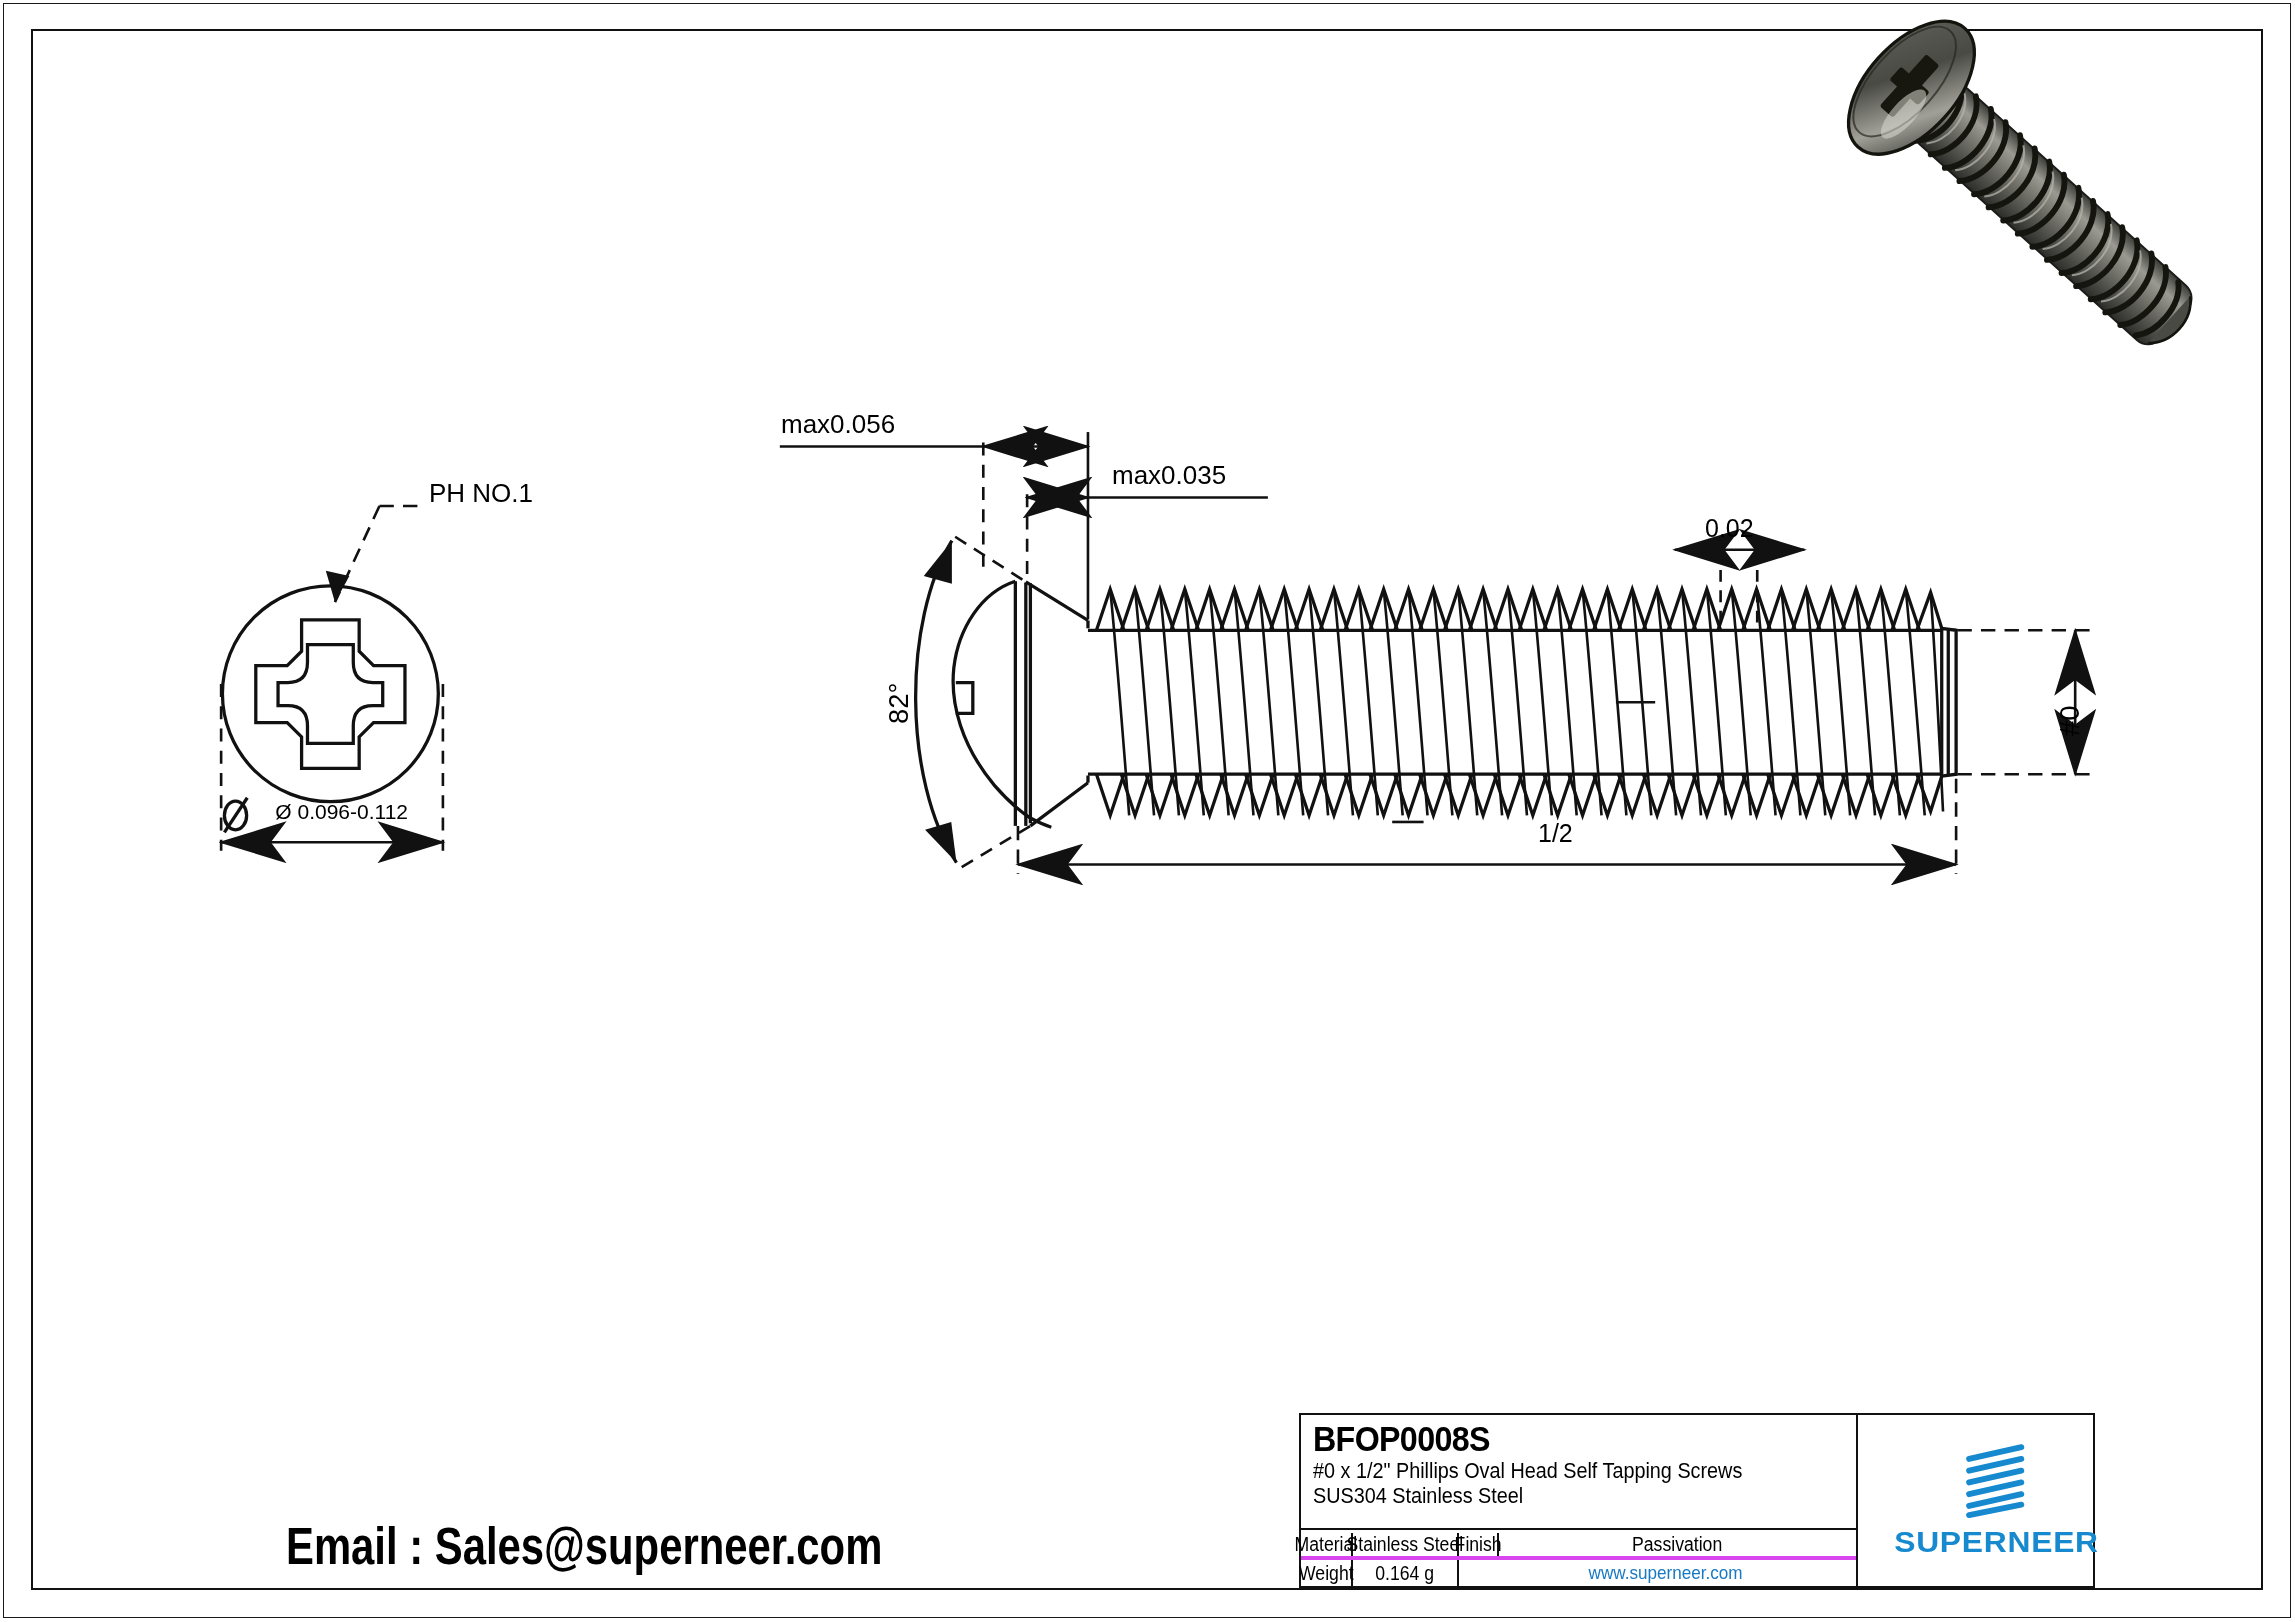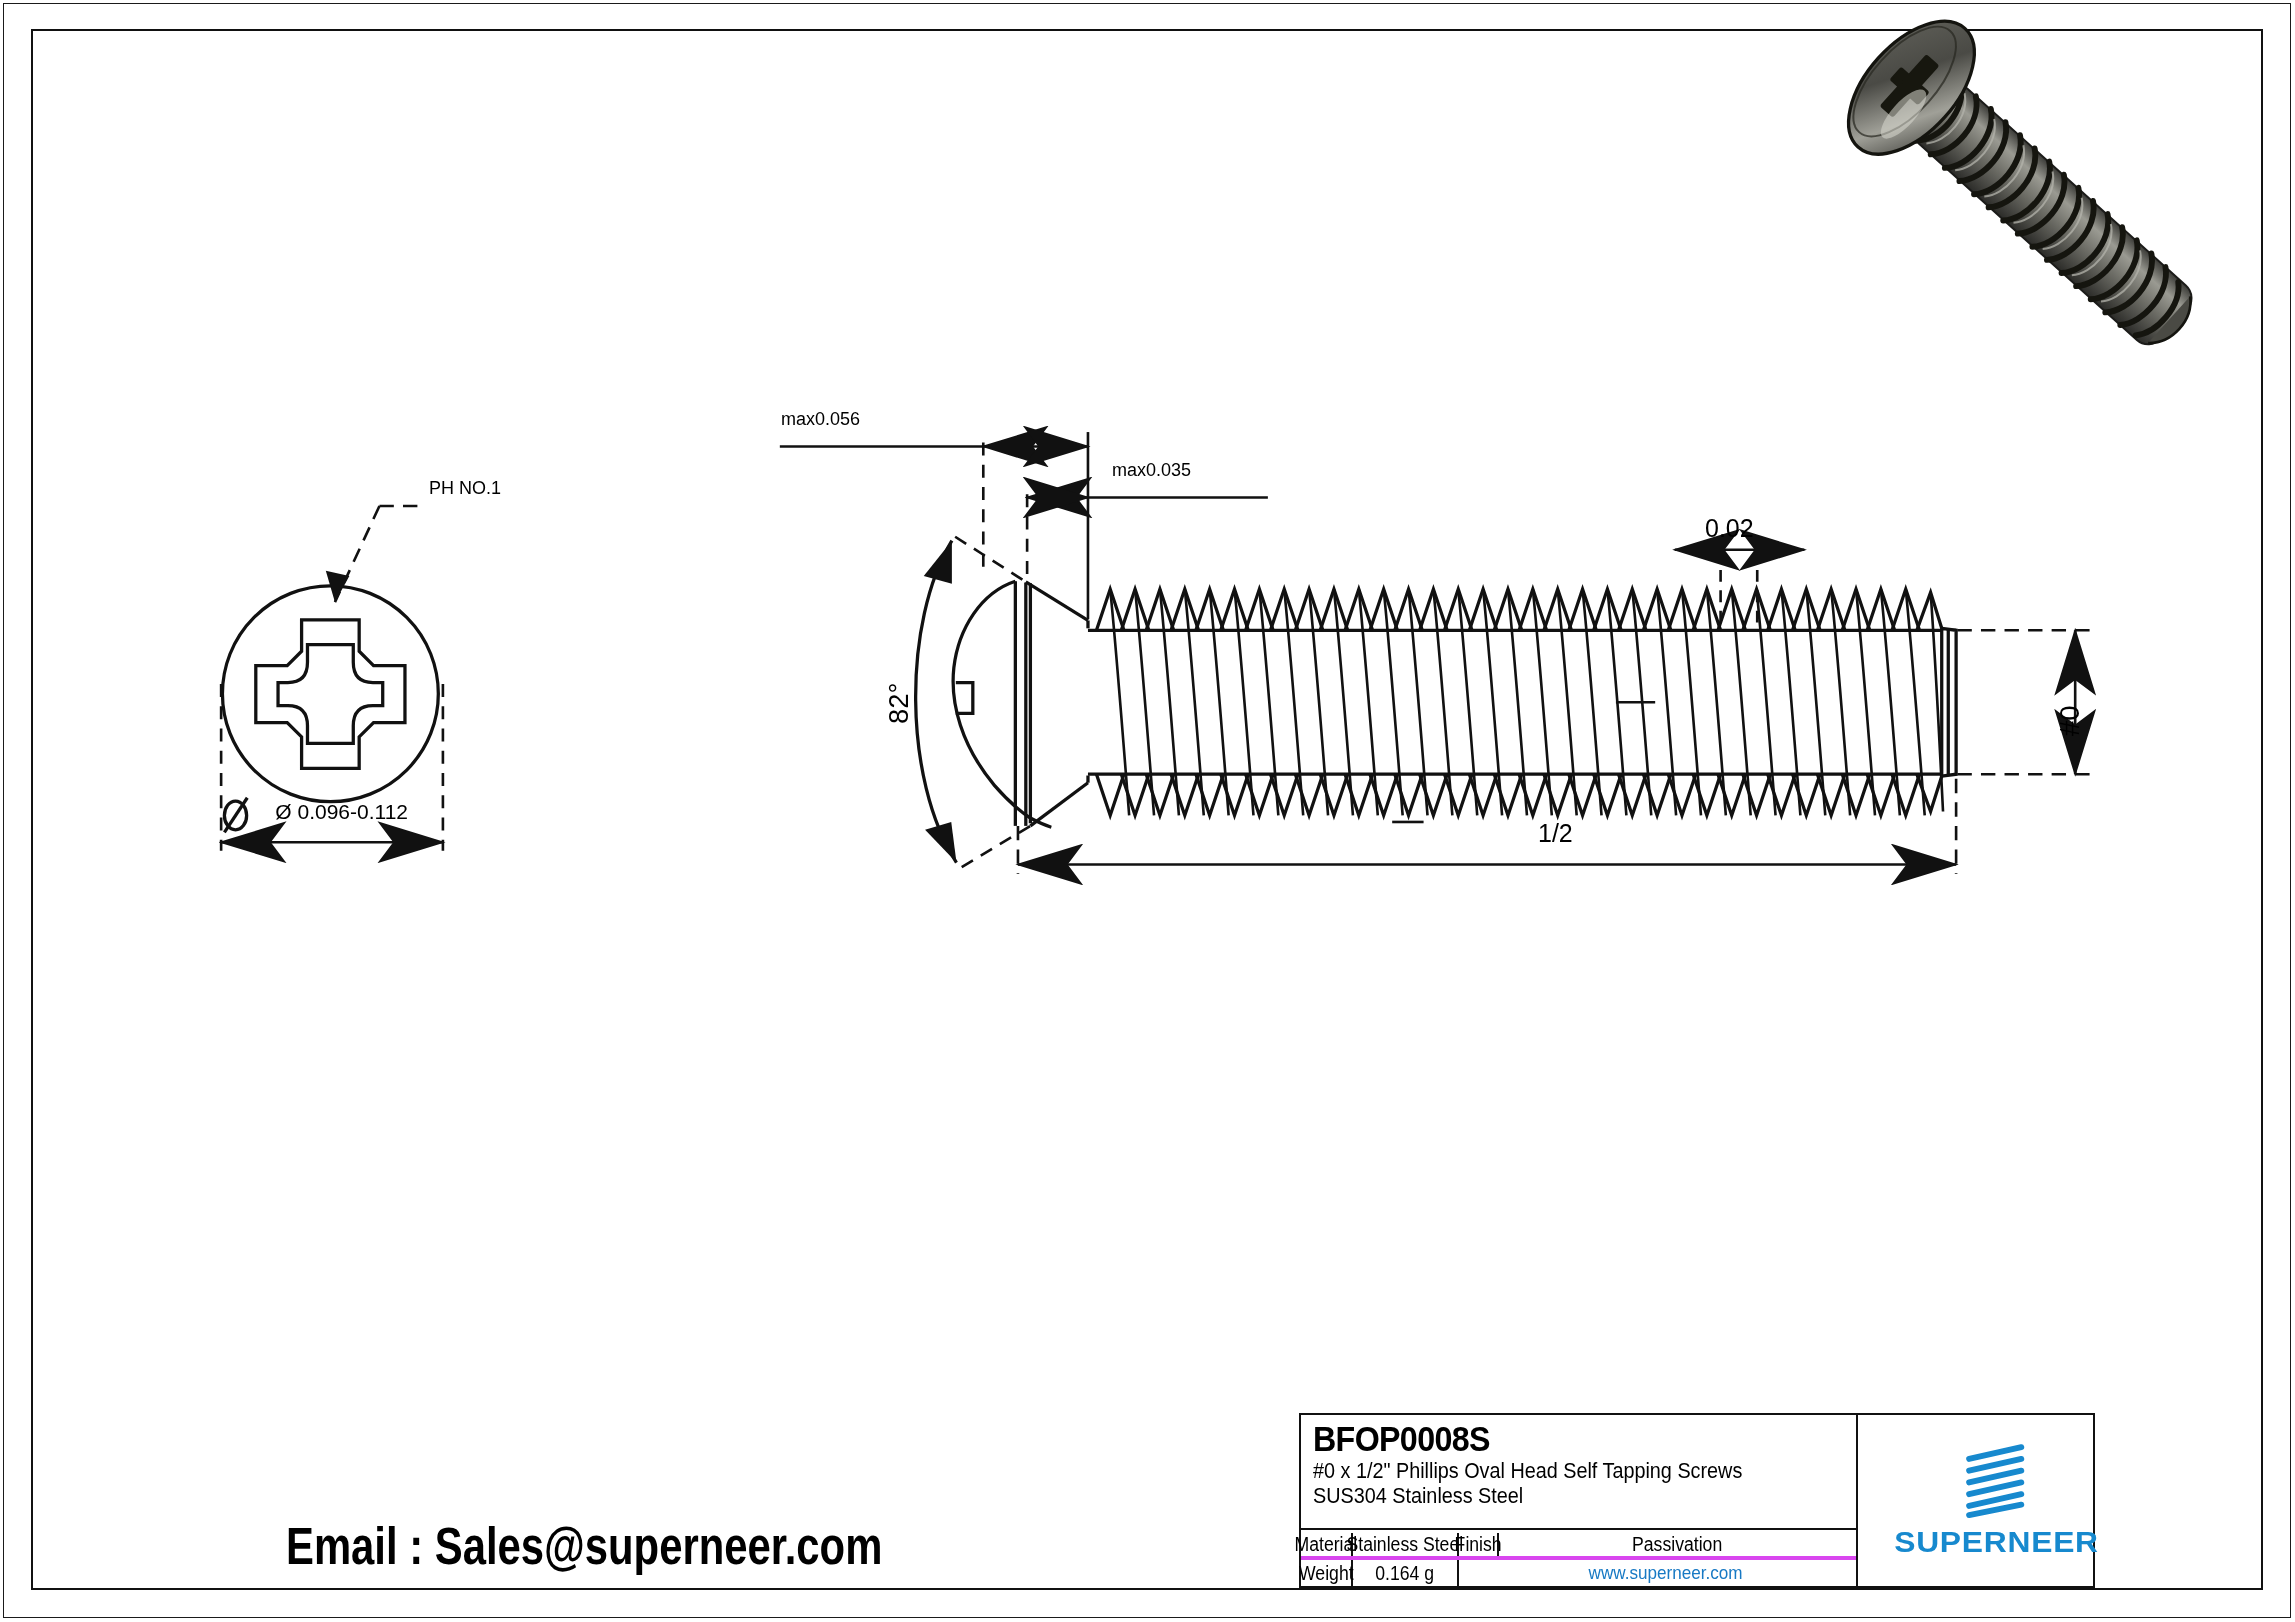--- a/index.html
+++ b/index.html
@@ -53,21 +53,21 @@
              transform:scaleX(1.06);transform-origin:center;}
 
   
   #email-line{position:absolute;left:286px;top:1517px;
               font-family:"Liberation Sans Narrow","Liberation Sans",sans-serif;
               font-size:51px;font-weight:bold;white-space:nowrap;
               transform:scaleX(0.82);transform-origin:left top;}
 
   
   .note{position:absolute;font-family:"Liberation Sans","DejaVu Sans",sans-serif;
-        font-size:18px;white-space:nowrap;letter-spacing:0px;}
+        font-size:26px;white-space:nowrap;letter-spacing:0px;}
   .note.small{font-size:25px;}
   .rot90{transform:rotate(-90deg);transform-origin:left top;}
 </style>
 </head>
 <body>
 
 <div id="sheet">
 
   <div class="outer-border"></div>
   <div class="inner-frame"></div>

